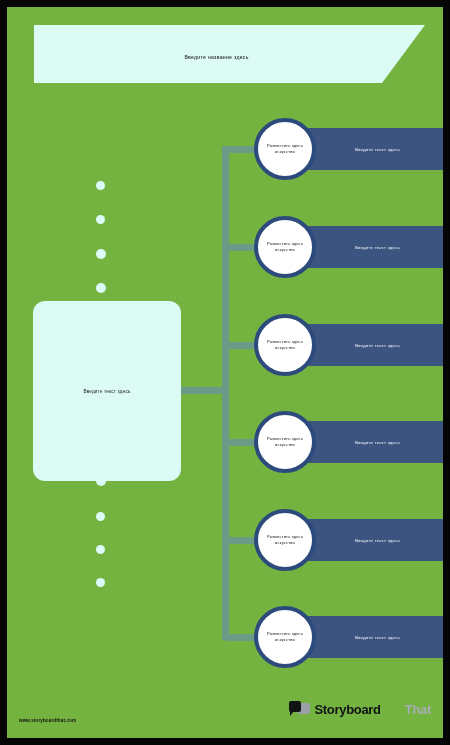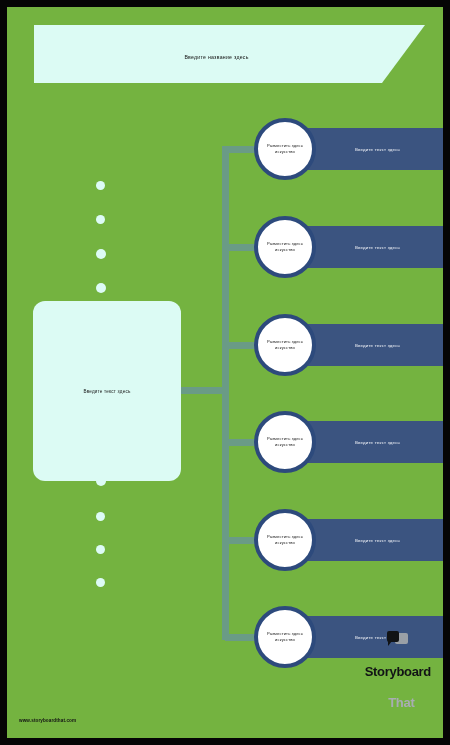--- a/index.html
+++ b/index.html
@@ -157,25 +157,24 @@
     left: 12px;
     bottom: 15px;
     font-size: 4.6px;
     font-weight: bold;
     color: #131313;
     letter-spacing: 0.1px;
   }
   .logo {
     position: absolute;
     right: 12px;
-    bottom: 28px;
-    display: flex;
-    align-items: center;
-    gap: 16px;
-    flex-direction: column;
+    bottom: 20px;
+    display: flex;
+    align-items: center;
+    gap: 4px;
   }
   .logo-mark {
     position: relative;
     width: 21px;
     height: 17px;
   }
   .logo-bubble-back {
     position: absolute;
     right: 0;
     top: 2px;
@@ -207,21 +206,21 @@
     font-size: 13px;
     font-weight: bold;
     color: #111315;
     letter-spacing: -0.3px;
   }
   .logo-word-2 {
     font-size: 13px;
     font-weight: bold;
     color: #a8adb3;
     letter-spacing: -0.3px;
-    margin-left: 7px;
+    margin-left: 20px;
   }
 </style>
 </head>
 <body>
 
 <div id="poster">
 
   <div class="canvas">
 
     <div class="banner">

